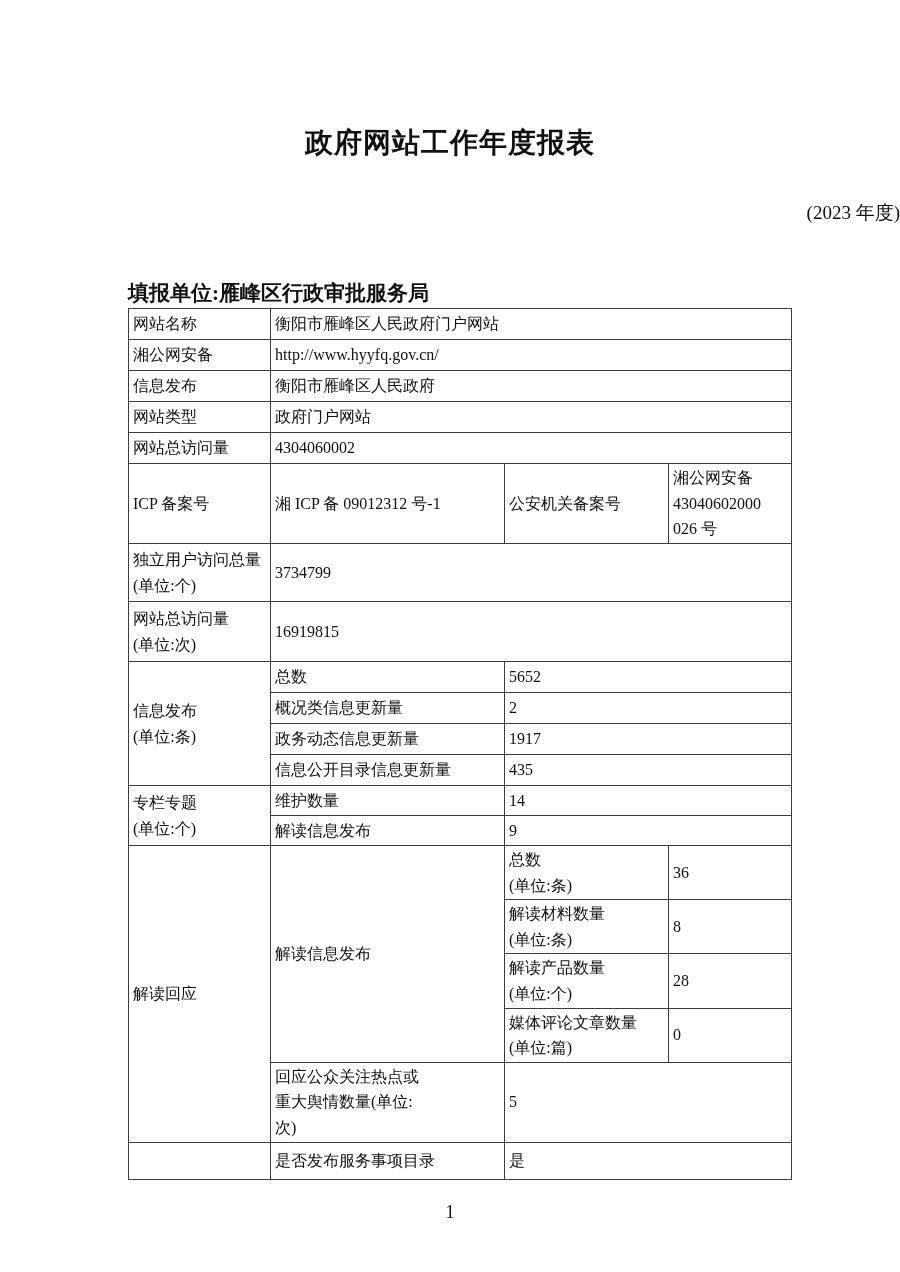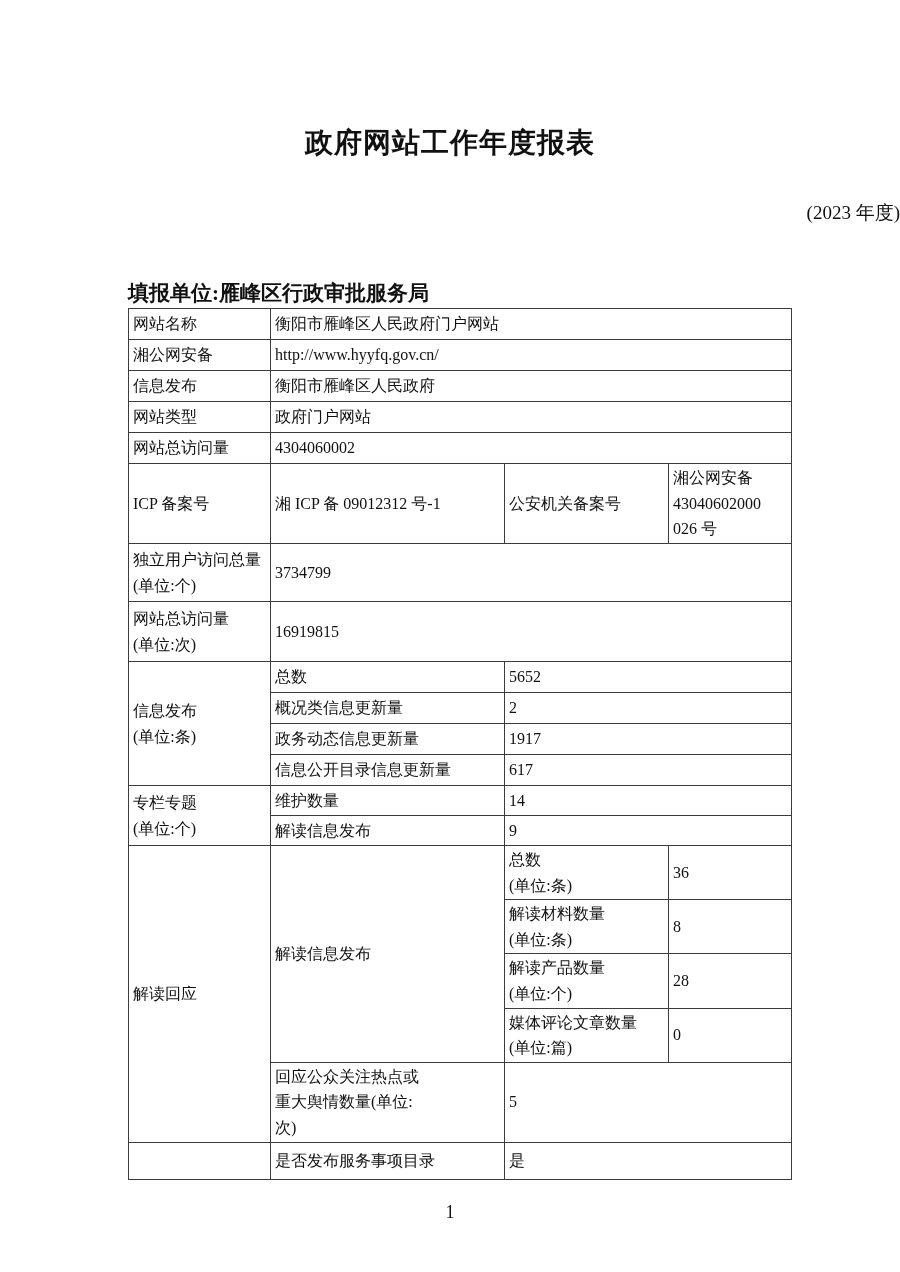--- a/index.html
+++ b/index.html
@@ -125,21 +125,21 @@
     <tr class="h31">
       <td>概况类信息更新量</td>
       <td colspan="2">2</td>
     </tr>
     <tr class="h31">
       <td>政务动态信息更新量</td>
       <td colspan="2">1917</td>
     </tr>
     <tr class="h31">
       <td>信息公开目录信息更新量</td>
-      <td colspan="2">617</td>
+      <td colspan="2">435</td>
     </tr>
 
     <tr class="h30">
       <td rowspan="2">专栏专题
 (单位:个)</td>
       <td>维护数量</td>
       <td colspan="2">14</td>
     </tr>
     <tr class="h30">
       <td>解读信息发布</td>

